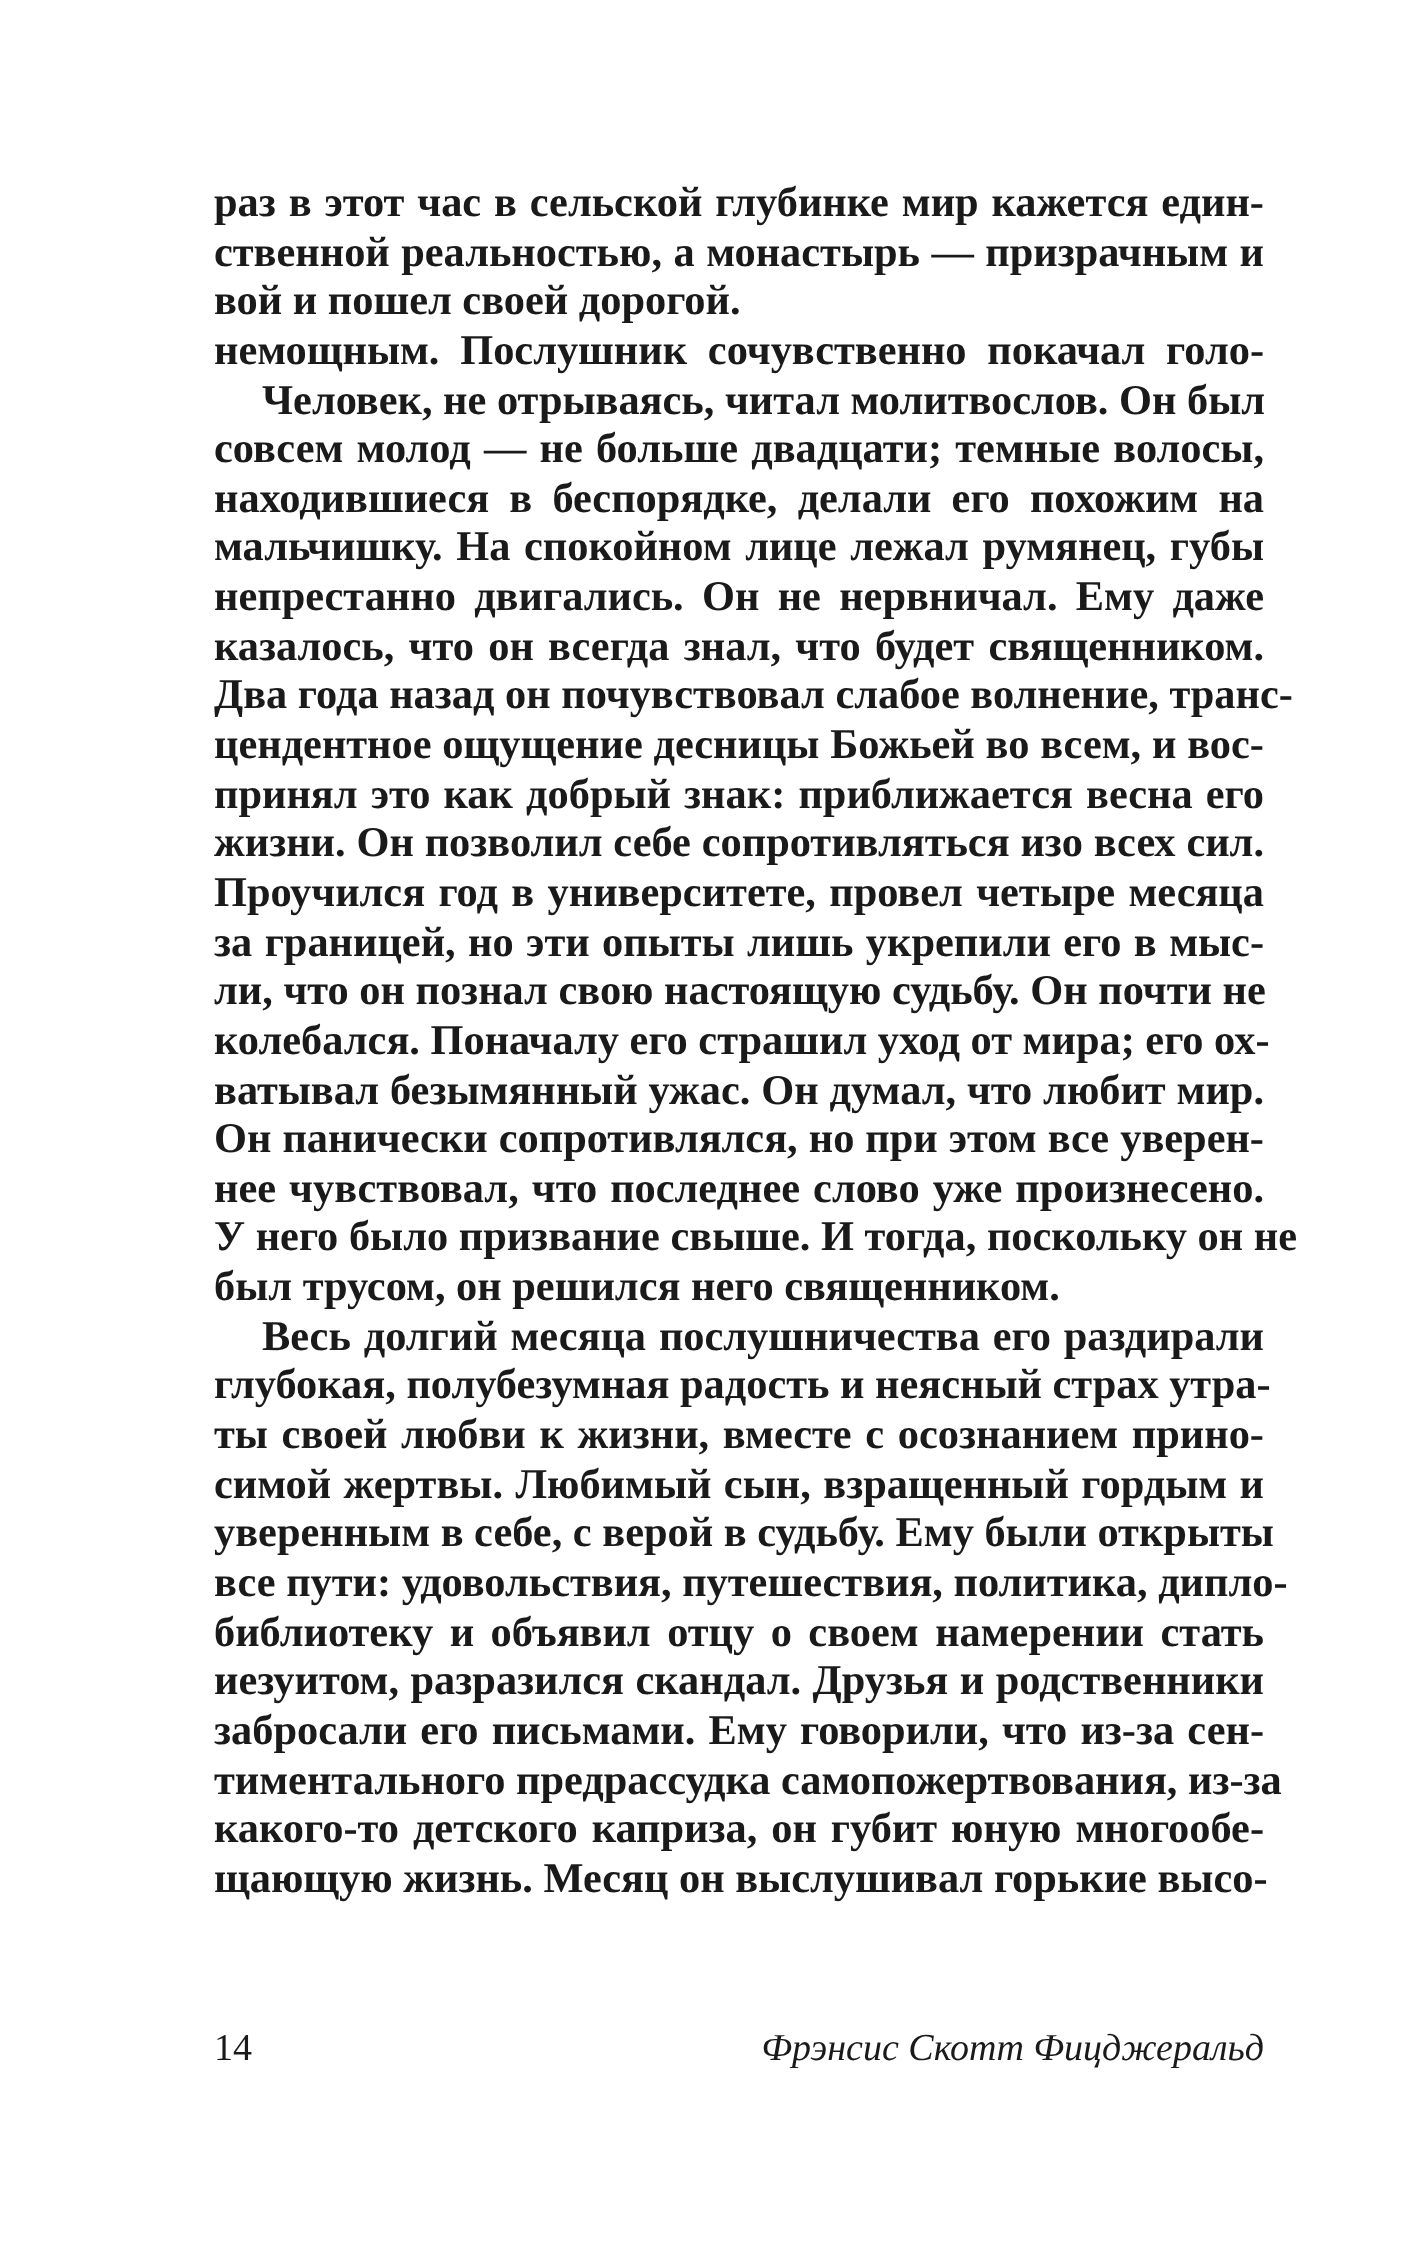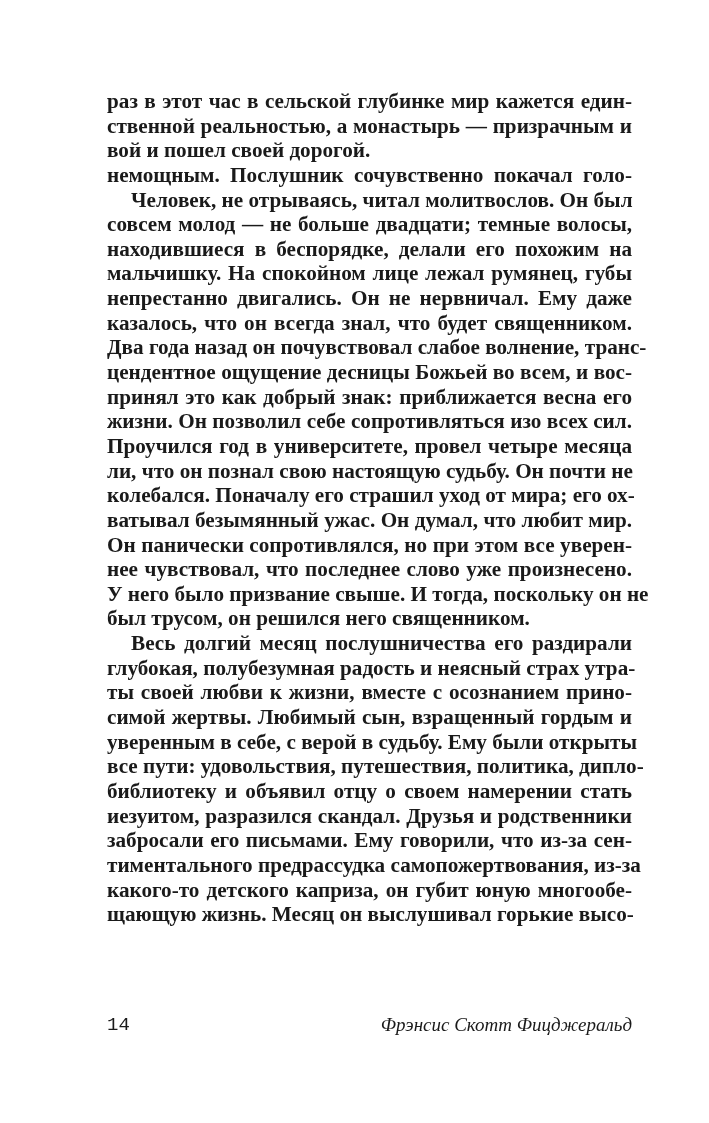--- a/index.html
+++ b/index.html
@@ -43,21 +43,20 @@
     top: 1013px;
     width: 525px;
     height: 24px;
     font-size: 19px;
     line-height: 24px;
   }
   .footer .page-number {
     position: absolute;
     left: 0;
     top: 0;
-    font-family: Liberation Mono, monospace;
   }
   .footer .running-head {
     position: absolute;
     right: 0;
     top: 0;
     font-style: italic;
     font-size: 19px;
   }
 </style>
 </head>
@@ -77,31 +76,32 @@
     <span class="line">совсем молод — не больше двадцати; темные волосы,</span>
     <span class="line">находившиеся в беспорядке, делали его похожим на</span>
     <span class="line">мальчишку. На спокойном лице лежал румянец, губы</span>
     <span class="line">непрестанно двигались. Он не нервничал. Ему даже</span>
     <span class="line">казалось, что он всегда знал, что будет священником.</span>
     <span class="line">Два года назад он почувствовал слабое волнение, транс-</span>
     <span class="line">цендентное ощущение десницы Божьей во всем, и вос-</span>
     <span class="line">принял это как добрый знак: приближается весна его</span>
     <span class="line">жизни. Он позволил себе сопротивляться изо всех сил.</span>
     <span class="line">Проучился год в университете, провел четыре месяца</span>
+    <span class="line">за границей, но эти опыты лишь укрепили его в мыс-</span>
     <span class="line">ли, что он познал свою настоящую судьбу. Он почти не</span>
     <span class="line">колебался. Поначалу его страшил уход от мира; его ох-</span>
     <span class="line">ватывал безымянный ужас. Он думал, что любит мир.</span>
     <span class="line">Он панически сопротивлялся, но при этом все уверен-</span>
     <span class="line">нее чувствовал, что последнее слово уже произнесено.</span>
     <span class="line">У него было призвание свыше. И тогда, поскольку он не</span>
     <span class="line last">был трусом, он решился него священником.</span>
   </div>
 
   <div class="paragraph">
-    <span class="line indent">Весь долгий месяц послушничества его раздирали</span>
+    <span class="line indent">Весь долгий месяца послушничества его раздирали</span>
     <span class="line">глубокая, полубезумная радость и неясный страх утра-</span>
     <span class="line">ты своей любви к жизни, вместе с осознанием прино-</span>
     <span class="line">симой жертвы. Любимый сын, взращенный гордым и</span>
     <span class="line">уверенным в себе, с верой в судьбу. Ему были открыты</span>
     <span class="line">все пути: удовольствия, путешествия, политика, дипло-</span>
     <span class="line">библиотеку и объявил отцу о своем намерении стать</span>
     <span class="line">иезуитом, разразился скандал. Друзья и родственники</span>
     <span class="line">забросали его письмами. Ему говорили, что из-за сен-</span>
     <span class="line">тиментального предрассудка самопожертвования, из-за</span>
     <span class="line">какого-то детского каприза, он губит юную многообе-</span>

